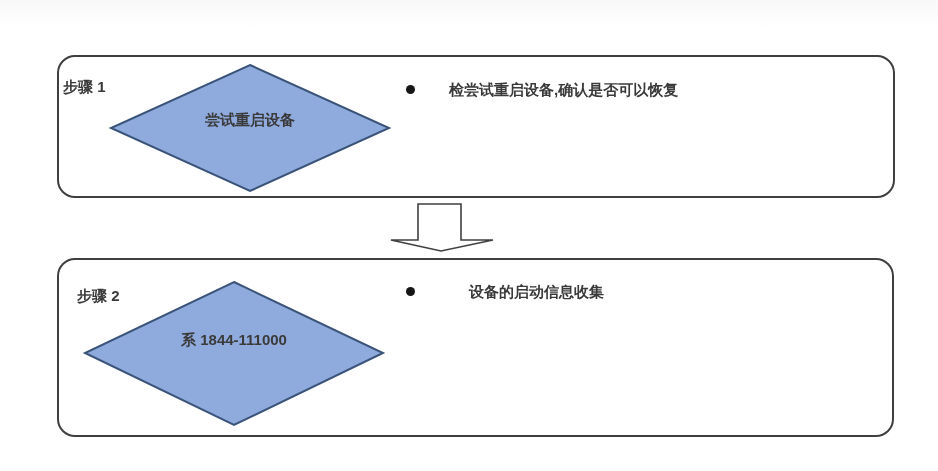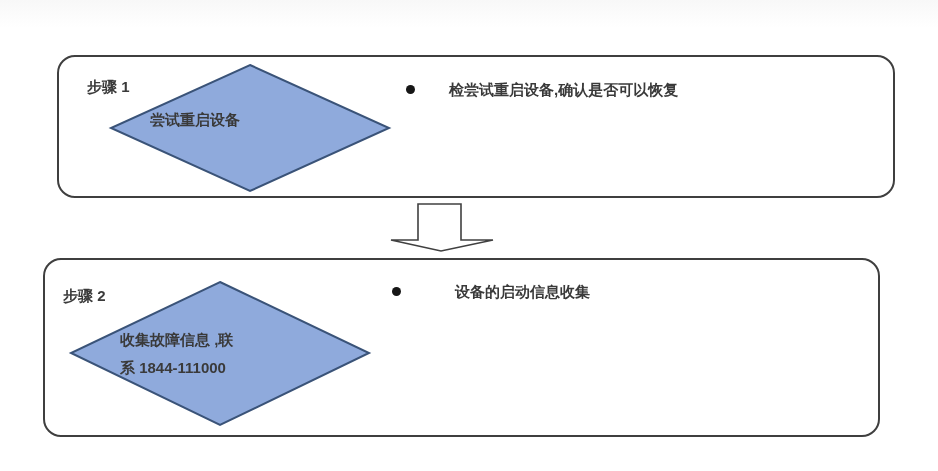--- a/index.html
+++ b/index.html
@@ -17,43 +17,44 @@
     overflow: hidden;
   }
   .step-box {
     position: absolute;
     box-sizing: border-box;
     background: #ffffff;
     border: 2px solid var(--box-border, #3f3f3f);
     border-radius: 18px;
   }
   .step-box.box1 { left: 57px; top: 55px;  width: 838px; height: 143px; }
-  .step-box.box2 { left: 43px; top: 258px; width: 837px; height: 179px; padding-left: 14px; }
+  .step-box.box2 { left: 57px; top: 258px; width: 837px; height: 179px; padding-left: 14px; }
 
   .step-label {
     position: absolute;
     font-size: 15px;
     font-weight: bold;
     white-space: nowrap;
   }
-  .box1 .step-label { left: 28px; top: 21px; }
+  .box1 .step-label { left: 4px; top: 21px; }
   .box2 .step-label { left: 18px; top: 27px; }
 
   .diamond-svg { position: absolute; display: block; }
   .box1 .diamond-svg { left: 49px; top: 6px;  width: 284px; height: 130px; }
   .box2 .diamond-svg { left: 23px; top: 20px; width: 304px; height: 147px; }
   .diamond-svg polygon {
     fill: var(--diamond-fill, #8FAADC);
     stroke: var(--diamond-border, #3A5378);
     stroke-width: 2;
   }
 
   .diamond-text {
     position: absolute;
     width: 200px;
+    text-align: center;
     font-size: 15px;
     font-weight: bold;
     line-height: 28px;
   }
   .box1 .diamond-text { left: 91px; top: 49px; }
   .box2 .diamond-text { left: 75px; top: 66px; }
 
   .bullet-row {
     position: absolute;
     display: flex;
@@ -119,21 +120,20 @@
   </svg>
 
   <div class="step-box box2">
     <div class="step-label">步骤 2</div>
 
     <svg class="diamond-svg" viewBox="0 0 304 147" preserveAspectRatio="none">
       <polygon points="152,2 301,73 152,145 3,73"></polygon>
     </svg>
 
     <div class="diamond-text">
-      <div>收集故障信息 ,联</div>
       <div>系 1844-111000</div>
     </div>
 
     <div class="bullet-row">
       <span class="bullet-dot"></span>
       <span class="bullet-text">设备的启动信息收集</span>
     </div>
   </div>
 
 </div>

